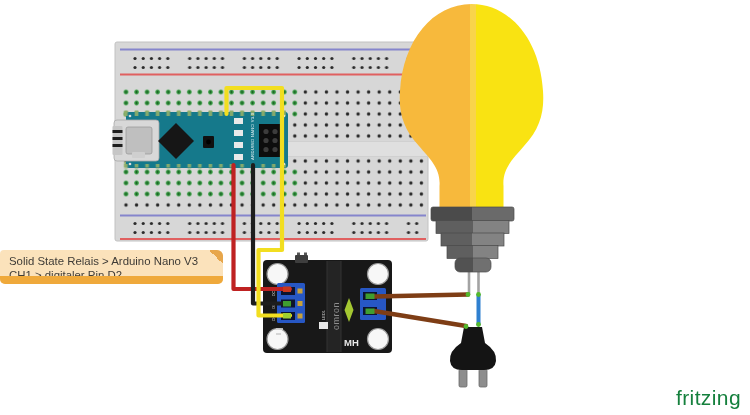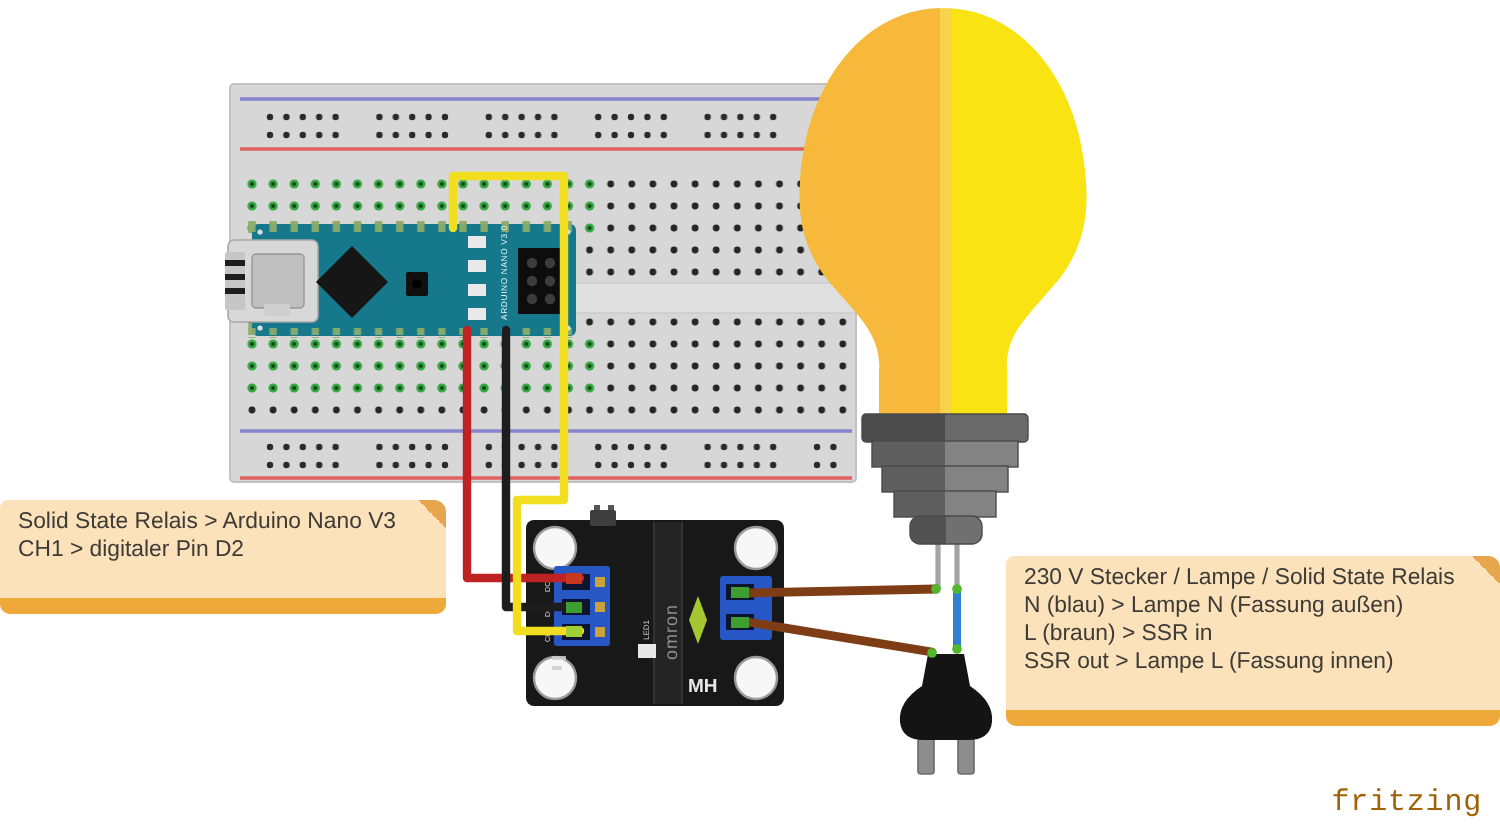--- a/index.html
+++ b/index.html
@@ -1,31 +1,31 @@
 <!DOCTYPE html>
 <html><head>
 <meta charset="utf-8">
 <style>
   html,body{margin:0;padding:0;background:#ffffff;}
   .stage{position:relative;width:750px;height:415px;background:#ffffff;overflow:hidden;
          font-family:"Liberation Sans",sans-serif;}
   .stage svg{position:absolute;left:0;top:0;}
   svg text{font-family:"Liberation Sans",sans-serif;}
   .note{position:absolute;z-index:2;background:#fbe2bb;border-radius:4px 6px 5px 5px;
-        padding:5px 8px 24px 9px;font-size:11.4px;line-height:13.9px;color:#3e3b36;
+        padding:5px 8px 1px 9px;font-size:11.4px;line-height:13.9px;color:#3e3b36;
         white-space:nowrap;box-sizing:border-box;}
   .note .fold{position:absolute;top:0;right:0;width:14px;height:14px;
         background:linear-gradient(225deg,#e7a64b 0 50%,rgba(0,0,0,0) 50%);
         border-top-right-radius:6px;}
   .note .bar{position:absolute;left:0;right:0;bottom:0;height:8px;background:#efa93b;
         border-radius:0 0 5px 5px;}
   .note-left{left:0;top:250px;width:223px;}
   .note-right{left:503px;top:278px;width:247px;}
-  .watermark{position:absolute;right:9px;bottom:5px;z-index:2;color:#a16207;
-        font-family:Liberation Mono, monospace;font-size:15px;letter-spacing:.4px;}
+  .watermark{position:absolute;right:9px;bottom:5px;z-index:2;color:#15803d;
+        font-family:Liberation Sans, sans-serif;font-size:21px;letter-spacing:.4px;}
 </style>
 </head>
 <body>
 
 <div class="stage">
 <svg width="750" height="415" viewBox="0 0 750 415">
   <defs>
     <pattern id="railTop" patternUnits="userSpaceOnUse" x="132" y="54" width="54.7" height="9">
       <circle cx="3" cy="4.5" r="1.6" fill="#2a2a2a"></circle>
           <circle cx="11.2" cy="4.5" r="1.6" fill="#2a2a2a"></circle>
@@ -231,23 +231,15 @@
   </g>
 </svg>
 
   <div class="note note-left">
     <div class="fold"></div>
     <div>Solid State Relais &gt; Arduino Nano V3</div>
     <div>CH1 &gt; digitaler Pin D2</div>
     <div class="bar"></div>
   </div>
 
-  <div class="note note-right">
-    <div class="fold"></div>
-    <div>230 V Stecker / Lampe / Solid State Relais</div>
-    <div>N (blau) &gt; Lampe N (Fassung außen)</div>
-    <div>L (braun) &gt; SSR in</div>
-    <div>SSR out &gt; Lampe L (Fassung innen)</div>
-    <div class="bar"></div>
-  </div>
 
   <div class="watermark">fritzing</div>
 </div>
 
 </body></html>

